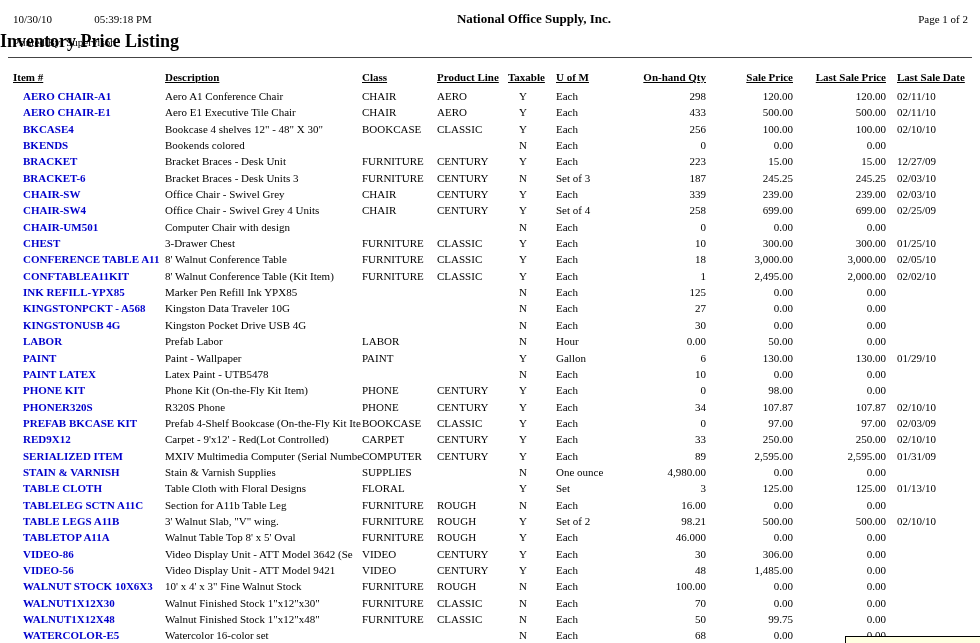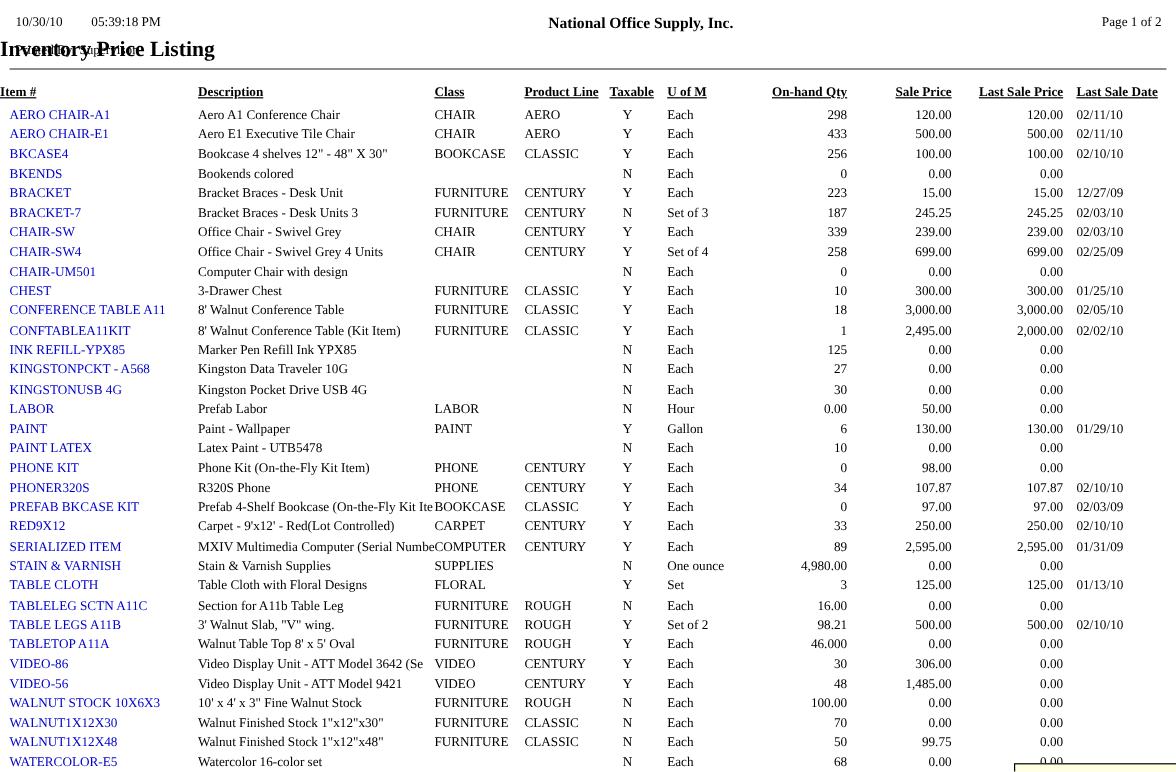--- a/index.html
+++ b/index.html
@@ -4,36 +4,36 @@
 <style>
   html,body{margin:0;padding:0;}
   body{
     width:980px;height:643px;position:relative;overflow:hidden;
     background:#ffffff;
     font-family:"Liberation Serif","DejaVu Serif",serif;
     font-size:11px;color:#000;
   }
   
   .hdr-left{position:absolute;left:13px;top:13px;}
-  .hdr-left .time{margin-left:24px;}
+  .hdr-left .time{margin-left:42px;}
   .printed-by{position:absolute;left:13px;top:36px;}
   .company{position:absolute;left:0;top:11px;width:980px;text-align:center;
     font-weight:bold;font-size:13px;padding-left:44px;}
   .report-title{position:absolute;left:0;top:31px;width:980px;text-align:left;
     font-weight:bold;font-size:18px;}
   .page-info{position:absolute;right:12px;top:13px;margin-left:16px;}
   .title-rule{position:absolute;left:8px;top:57px;width:964px;border-top:1px solid #444;}
   
   table{position:absolute;left:0;top:71px;width:980px;border-collapse:collapse;
     table-layout:fixed;font-size:11px;}
   th,td{padding:0;white-space:nowrap;vertical-align:top;overflow:visible;}
   thead th{font-weight:bold;text-decoration:underline;text-align:left;height:19px;}
   tbody td{height:16.35px;}
-  td.c0{font-weight:normal;color:#0000CC;padding-left:8px;cursor:pointer;}
-  th.c0{}
+  td.c0{font-weight:bold;color:#0000CC;padding-left:23px;cursor:pointer;}
+  th.c0{padding-left:13px;}
   th.c6,td.c6,th.c7,td.c7,th.c8,td.c8{text-align:right;}
   td.c4{padding-left:11px;}
   th.c9,td.c9{padding-left:11px;}
   
   .tooltip{position:absolute;left:845px;top:636px;width:140px;height:20px;
     background:#FFFFE1;border:1px solid #000;}
 </style>
 </head>
 <body>
 
@@ -128,21 +128,21 @@
         <td class="c2">FURNITURE</td>
         <td class="c3">CENTURY</td>
         <td class="c4">Y</td>
         <td class="c5">Each</td>
         <td class="c6">223</td>
         <td class="c7">15.00</td>
         <td class="c8">15.00</td>
         <td class="c9">12/27/09</td>
       </tr>
       <tr>
-        <td class="c0">BRACKET-7</td>
+        <td class="c0">BRACKET-6</td>
         <td class="c1">Bracket Braces - Desk Units 3</td>
         <td class="c2">FURNITURE</td>
         <td class="c3">CENTURY</td>
         <td class="c4">N</td>
         <td class="c5">Set of 3</td>
         <td class="c6">187</td>
         <td class="c7">245.25</td>
         <td class="c8">245.25</td>
         <td class="c9">02/03/10</td>
       </tr>

